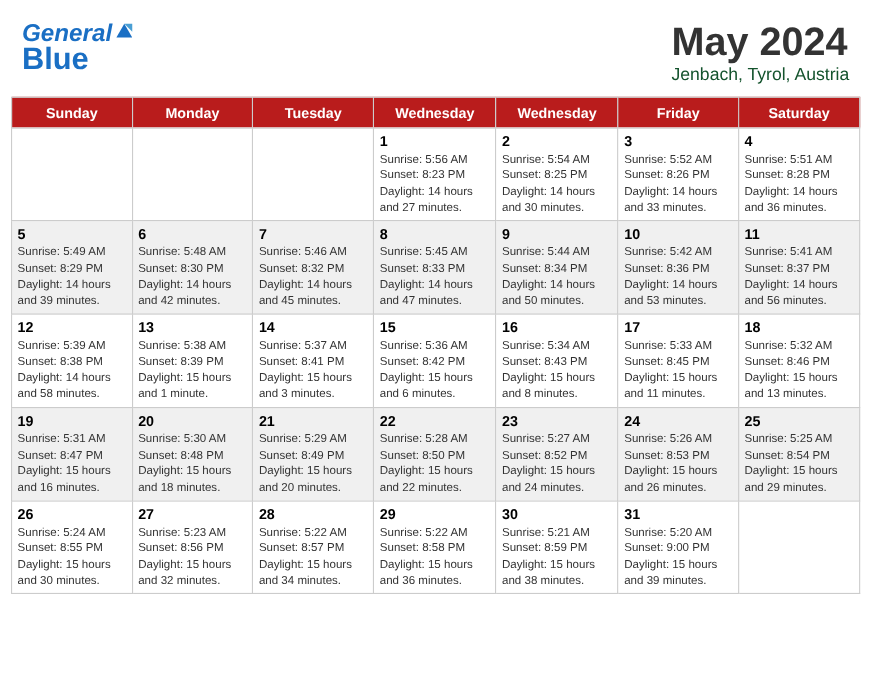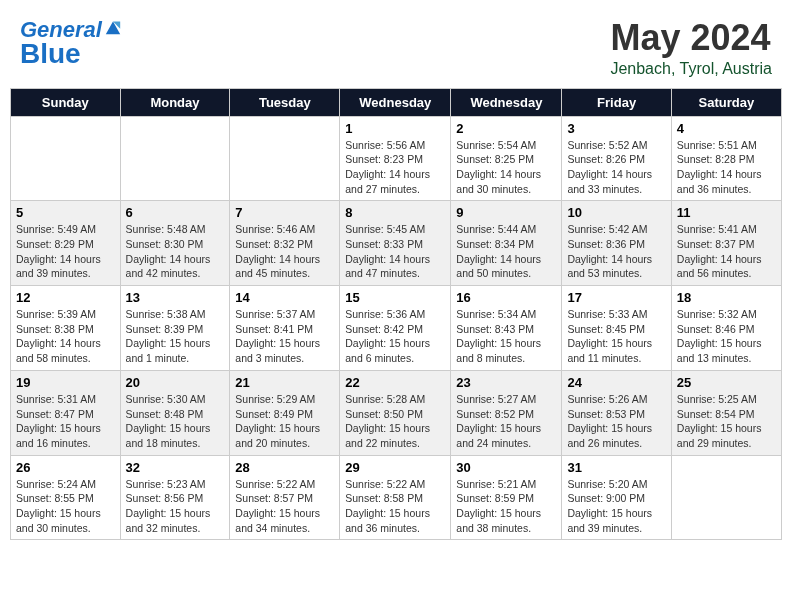--- a/index.html
+++ b/index.html
@@ -48,21 +48,21 @@
       color: #14532d;
       margin-top: 2px;
     }
     .calendar {
       width: 100%;
       border-collapse: collapse;
       margin-top: 6px;
       font-size: 11px;
     }
     .calendar th {
-      background: #0f172a;
+      background: #b91c1c;
       color: #fff;
       text-align: center;
       padding: 6px 4px;
       font-size: 13px;
       font-weight: bold;
       border: 1px solid #ccc;
     }
     .calendar td {
       border: 1px solid #ccc;
       vertical-align: top;
@@ -294,21 +294,21 @@
       </td>
       </tr>
       <tr class="row-odd">
         <td>
         <span class="day-num">26</span>
         <div class="day-info">
           Sunrise: 5:24 AM<br>Sunset: 8:55 PM<br>Daylight: 15 hours and 30 minutes.
         </div>
       </td>
         <td>
-        <span class="day-num">32</span>
+        <span class="day-num">27</span>
         <div class="day-info">
           Sunrise: 5:23 AM<br>Sunset: 8:56 PM<br>Daylight: 15 hours and 32 minutes.
         </div>
       </td>
         <td>
         <span class="day-num">28</span>
         <div class="day-info">
           Sunrise: 5:22 AM<br>Sunset: 8:57 PM<br>Daylight: 15 hours and 34 minutes.
         </div>
       </td>

